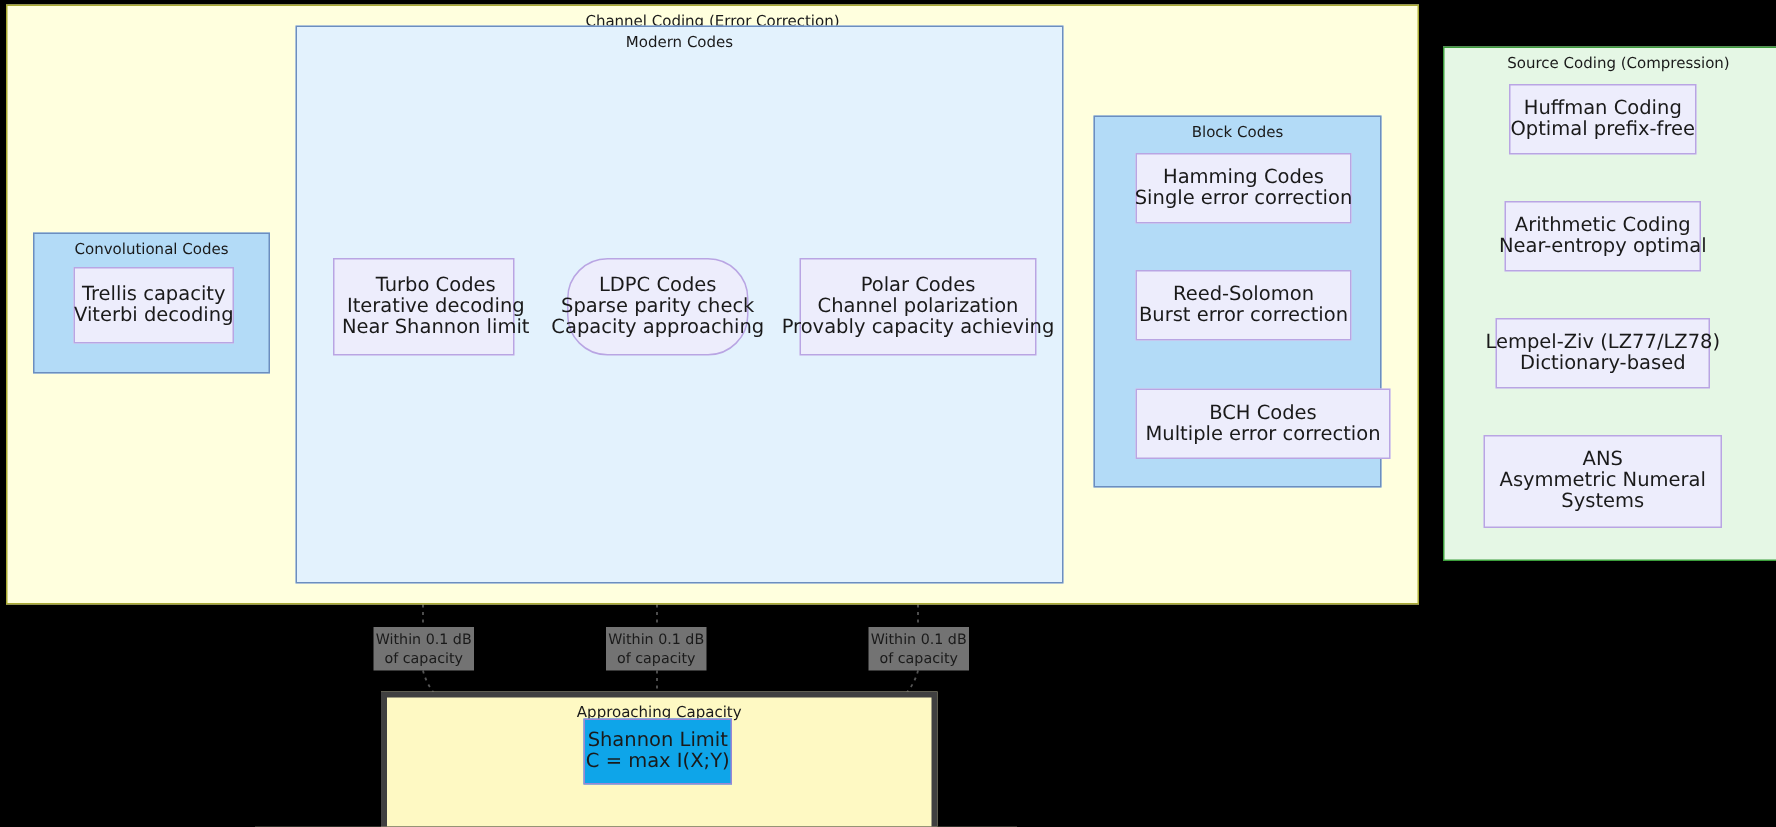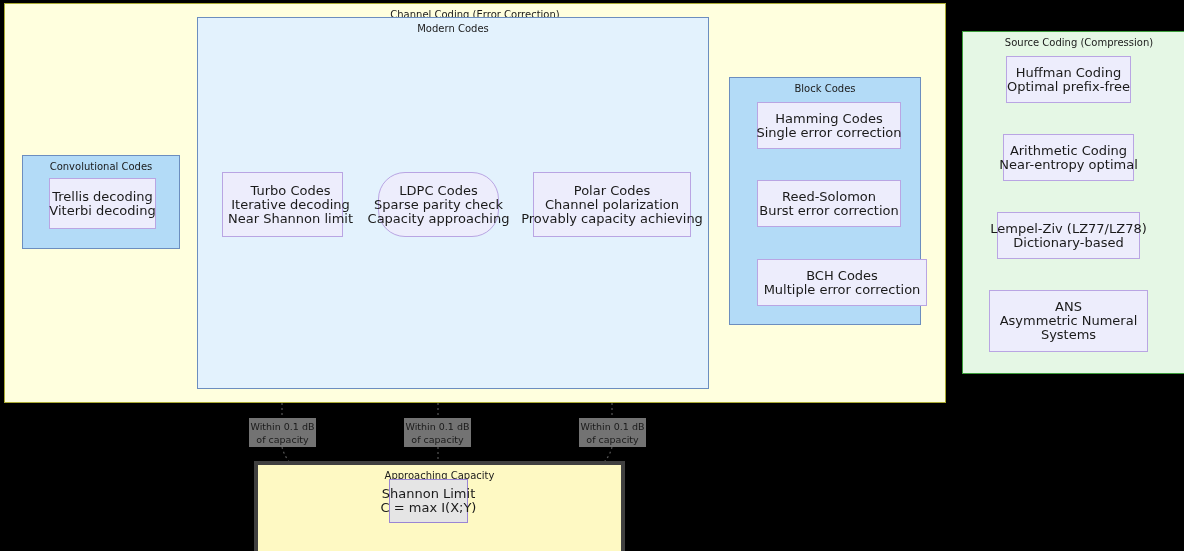--- a/index.html
+++ b/index.html
@@ -126,22 +126,22 @@
 
   #node-hamming      { left: 757px; top: 102px; width: 144px; height: 47px; }
   #node-reedsolomon  { left: 757px; top: 180px; width: 144px; height: 47px; }
   #node-bch          { left: 757px; top: 259px; width: 170px; height: 47px; }
 
   #node-huffman      { left: 1006px; top: 56px;  width: 125px; height: 47px; }
   #node-arithmetic   { left: 1003px; top: 134px; width: 131px; height: 47px; }
   #node-lempelziv    { left: 997px;  top: 212px; width: 143px; height: 47px; }
   #node-ans          { left: 989px;  top: 290px; width: 159px; height: 62px; }
 
-  #node-shannon      { left: 389px;  top: 479px; width: 79px;  height: 44px;
-                       background: #e5e5e5; border: 1px solid #9a86d4; }
+  #node-shannon      { left: 389px;  top: 479px; width: 99px;  height: 44px;
+                       background: #0ea5e9; border: 1px solid #9a86d4; }
 
   
   .edge-label {
     position: absolute;
     box-sizing: border-box;
     background: #737373;
     color: #1a1a1a;
     font-size: 9.5px;
     line-height: 13px;
     text-align: center;
@@ -205,21 +205,21 @@
 
   <div class="cluster" id="source-coding-cluster">
     <div class="cluster-title">Source Coding (Compression)</div>
   </div>
 
   <div class="cluster" id="approaching-capacity-cluster">
     <div class="cluster-title">Approaching Capacity</div>
   </div>
 
   <div class="node" id="node-trellis">
-    <span class="line">Trellis decoding</span>
+    <span class="line">Trellis capacity</span>
     <span class="line">Viterbi decoding</span>
   </div>
 
   <div class="node" id="node-turbo">
     <span class="line">Turbo Codes</span>
     <span class="line">Iterative decoding</span>
     <span class="line">Near Shannon limit</span>
   </div>
 
   <div class="node" id="node-ldpc">

